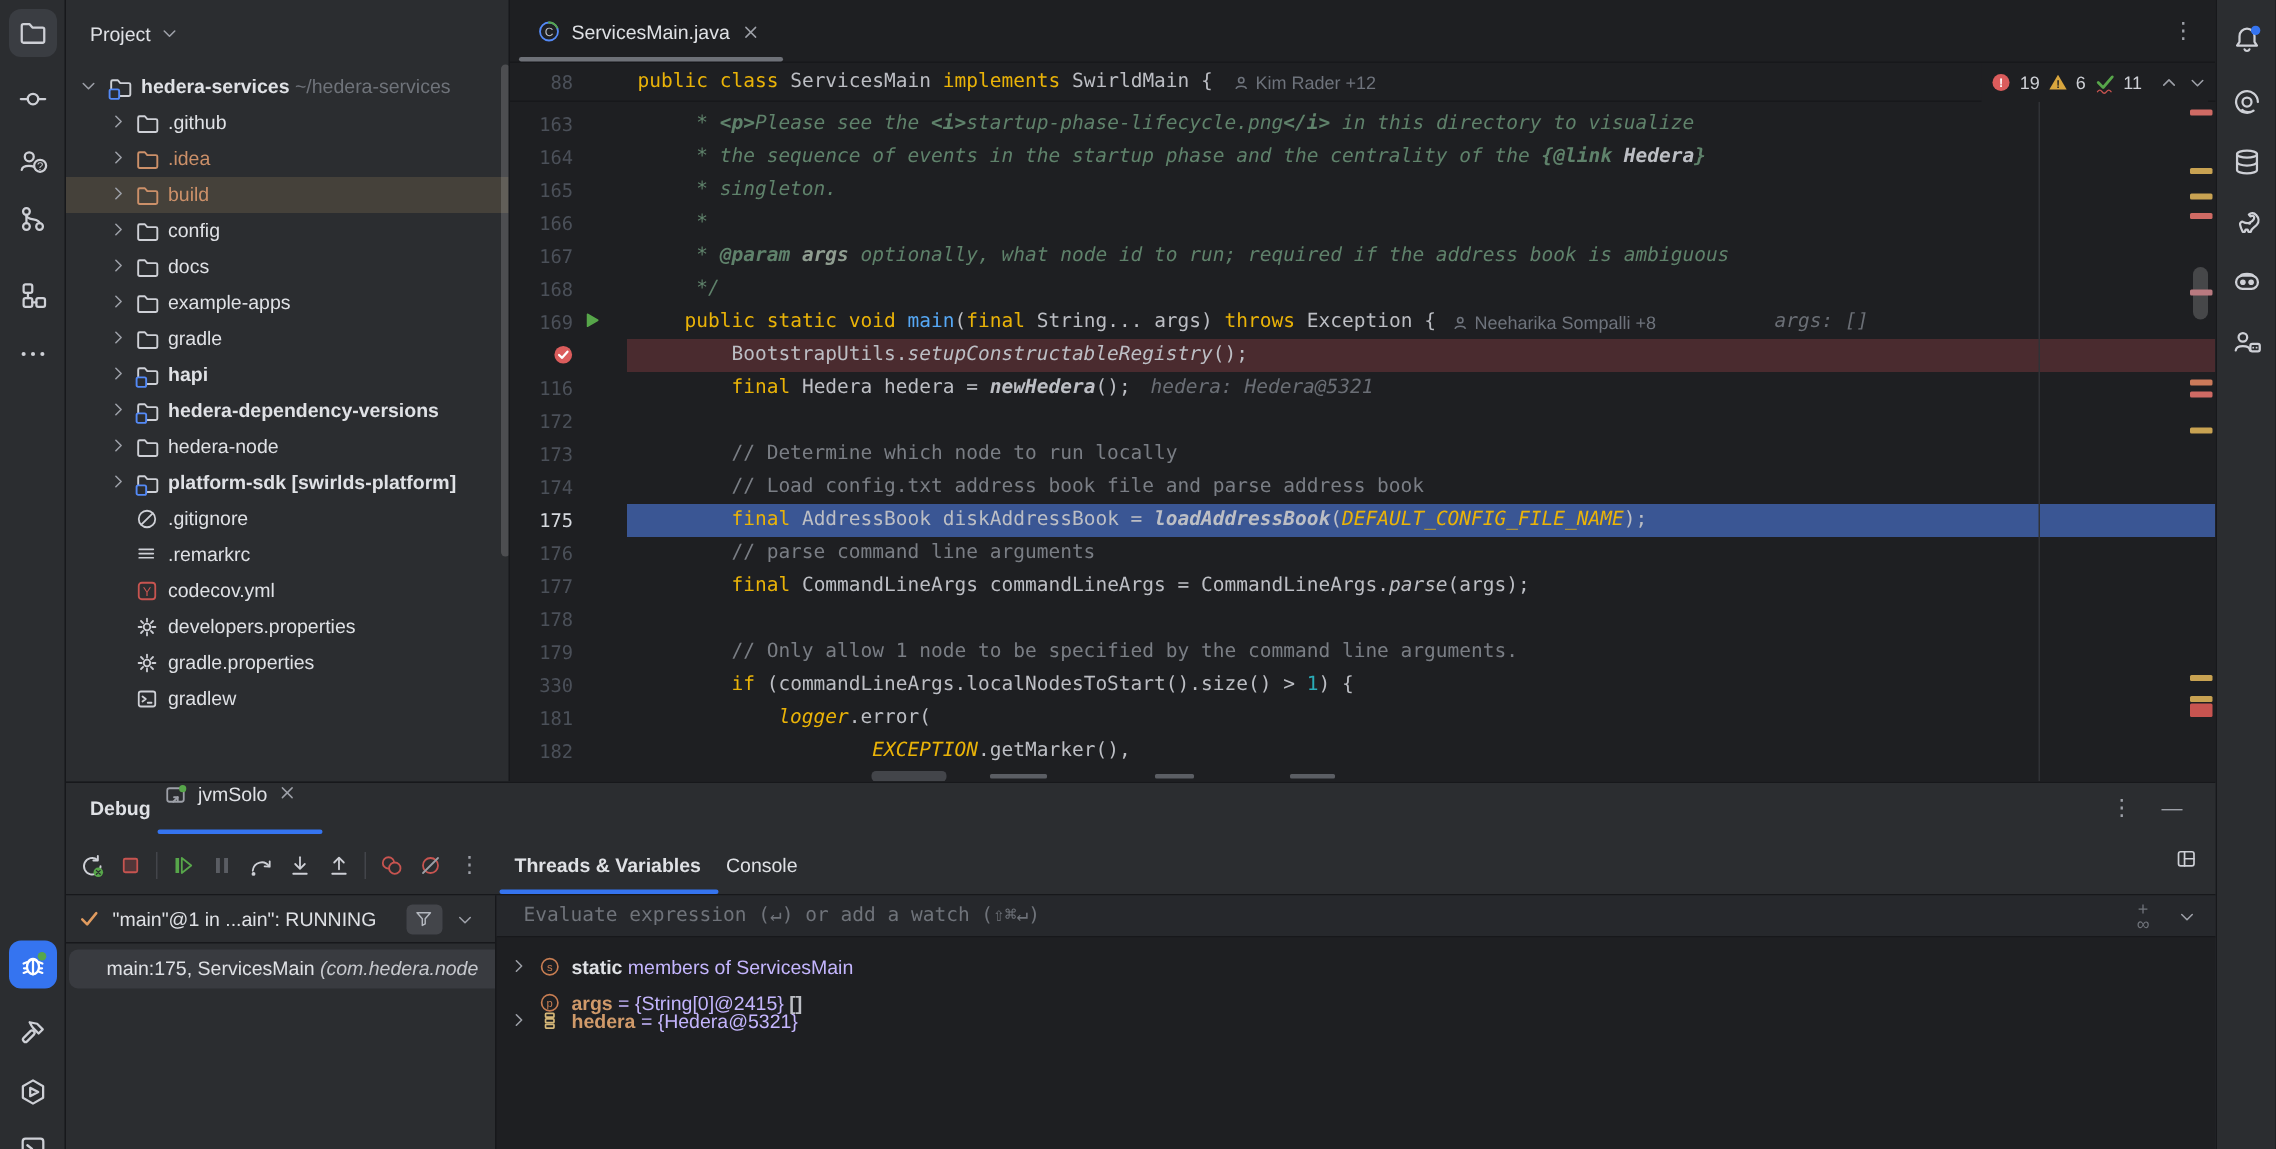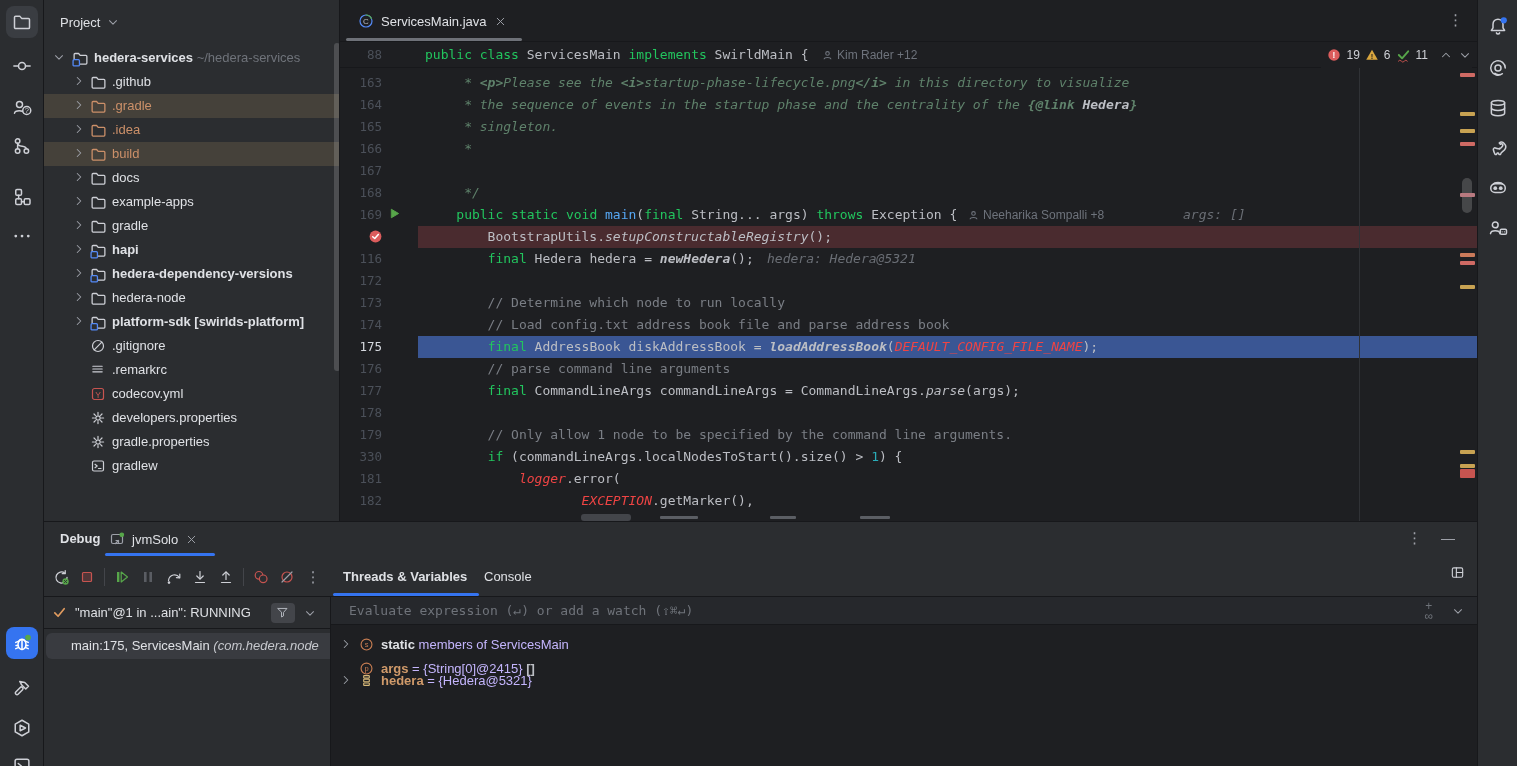--- a/index.html
+++ b/index.html
@@ -46,44 +46,44 @@
   #code{position:absolute;left:0;top:68px;width:100%;height:453px;padding-top:4px}
   .cl{position:relative;height:22px}
   .band{position:absolute;left:78px;right:0;top:0;bottom:0}
   .band-red{background:#4a2b2f}
   .band-blue{background:#3a5694}
   .lnum{position:absolute;left:0;top:0;width:42px;text-align:right;color:#4b5059;font-family:"DejaVu Sans Mono",monospace;font-size:12.5px;line-height:22px;z-index:2;cursor:pointer}
   .lnum.cur{color:#d5d8de}
   .gico{position:absolute;left:48px;top:3px;z-index:2}
   .bpico{position:absolute;left:28px;top:3px;z-index:2}
   .cl pre{position:absolute;left:85px;top:0;margin:0;font:13px/22px "DejaVu Sans Mono",monospace;z-index:1}
-  .kw{color:#22c55e}.pl{color:#bcbec4}.cmt{color:#7a7e85}
+  .kw{color:#eab308}.pl{color:#bcbec4}.cmt{color:#7a7e85}
   .doc{color:#5f826b;font-style:italic}
   .doct{color:#5f826b;font-style:italic;font-weight:bold}
   .docb{color:#bcbec4;font-style:italic;font-weight:bold}
   .docp{color:#8f9d90;font-style:italic;font-weight:bold}
-  .const{color:#ef4444;font-style:italic}
+  .const{color:#eab308;font-style:italic}
   .ital{color:#bcbec4;font-style:italic}
   .itb{color:#bcbec4;font-style:italic;font-weight:bold}
   .mdecl{color:#56a8f5}.num{color:#2aacb8}
   .annot{position:absolute;top:0;height:22px;display:flex;align-items:center;gap:4px;color:#6e737c;font-size:12px;z-index:2;white-space:nowrap}
   .dhint{position:absolute;top:0;font:italic 13px/22px "DejaVu Sans Mono",monospace;color:#6a6e75;z-index:2;white-space:nowrap}
   #wrap-guide{left:1019px;top:42px;width:1px;height:479px;background:#303236}
   #editor-scroll-thumb{left:1122px;top:178px;width:10px;height:35px;background:rgba(255,255,255,.18);border-radius:5px;z-index:6;cursor:pointer}
   .stripe-mark{position:absolute;left:1120px;width:15px;z-index:6;border-radius:1px;cursor:pointer}
   #inspections{position:absolute;right:5px;top:0;height:26px;display:flex;align-items:center;gap:5px;z-index:6;background:var(--bg-dark);padding-left:6px}
   #inspections .cnt{color:#ced0d6;font-size:12px}
   .partial-pill{position:absolute;left:241px;top:2px;width:50px;height:7px;background:#43454a;border-radius:3px}
   .partial-dash{position:absolute;top:4px;height:3px;background:#5b5e64;border-radius:1px}
 
   
   #debug{left:44px;top:521px;width:1433px;height:245px;background:var(--bg-panel);border-top:1px solid var(--border)}
   #debug-header{position:absolute;left:0;top:0;width:100%;height:35px}
   #debug-title{position:absolute;left:16px;top:9px;font-weight:bold}
-  #debug-tab{position:absolute;left:61px;top:0;height:34px;display:flex;align-items:center;gap:7px;padding:0 4px;cursor:pointer}
+  #debug-tab{position:absolute;left:61px;top:0;height:34px;display:flex;align-items:flex-start;gap:7px;padding:0 4px;cursor:pointer}
   #debug-tab-underline{position:absolute;left:61px;top:31px;width:110px;height:3px;background:var(--blue);border-radius:2px}
   #debug-header-kebab{position:absolute;right:55px;top:7px;color:var(--muted);font-size:15px;cursor:pointer}
   #debug-minimize{position:absolute;right:22px;top:8px;color:var(--muted);font-size:14px;cursor:pointer}
   #debug-toolbar{position:absolute;left:0;top:35px;width:100%;height:40px;border-bottom:1px solid var(--border)}
   #dbg-actions{position:absolute;left:4px;top:0;height:40px;display:flex;align-items:center}
   .dbtn{width:26px;height:26px;border-radius:4px;display:flex;align-items:center;justify-content:center;cursor:pointer}
   .dsep{width:1px;height:18px;background:#43454a;margin:0 4px}
   .dtab{position:absolute;top:0;height:39px;line-height:39px;font-weight:bold;cursor:pointer}
   #dtab-threads{left:299px}
   #dtab-threads::after{content:"";position:absolute;left:-10px;right:-12px;top:36px;height:3px;background:var(--blue);border-radius:2px}
@@ -233,58 +233,58 @@
             <polyline points="6,4 10,8 6,12" stroke="#9da0a8"></polyline>
           </svg>
         </span>
         <span class="ticon" style="left:46px">
           <svg width="17" height="17" viewBox="0 0 16 16" fill="none" stroke="#ced0d6" stroke-width="1.2" stroke-linecap="round" stroke-linejoin="round">
             <path d="M2 4.2c0-.5.4-.9.9-.9h3.3l1.5 1.8h5.4c.5 0 .9.4.9.9v6.3c0 .5-.4.9-.9.9H2.9c-.5 0-.9-.4-.9-.9z"></path>
           </svg>
         </span>
         <span class="tlabel  " style="left:68px">.github</span>
       </div>
+      <div class="trow">
+        <span class="chev" style="left:28px">
+          <svg width="14" height="14" viewBox="0 0 16 16" fill="none" stroke="#ced0d6" stroke-width="1.2" stroke-linecap="round" stroke-linejoin="round">
+            <polyline points="6,4 10,8 6,12" stroke="#9da0a8"></polyline>
+          </svg>
+        </span>
+        <span class="ticon" style="left:46px">
+          <svg width="17" height="17" viewBox="0 0 16 16" fill="none" stroke="#ced0d6" stroke-width="1.2" stroke-linecap="round" stroke-linejoin="round">
+            <path d="M2 4.2c0-.5.4-.9.9-.9h3.3l1.5 1.8h5.4c.5 0 .9.4.9.9v6.3c0 .5-.4.9-.9.9H2.9c-.5 0-.9-.4-.9-.9z" stroke="#cc9069"></path>
+          </svg>
+        </span>
+        <span class="tlabel  excluded" style="left:68px">.idea</span>
+      </div>
       <div class="trow hl">
         <span class="chev" style="left:28px">
           <svg width="14" height="14" viewBox="0 0 16 16" fill="none" stroke="#ced0d6" stroke-width="1.2" stroke-linecap="round" stroke-linejoin="round">
             <polyline points="6,4 10,8 6,12" stroke="#9da0a8"></polyline>
           </svg>
         </span>
         <span class="ticon" style="left:46px">
           <svg width="17" height="17" viewBox="0 0 16 16" fill="none" stroke="#ced0d6" stroke-width="1.2" stroke-linecap="round" stroke-linejoin="round">
             <path d="M2 4.2c0-.5.4-.9.9-.9h3.3l1.5 1.8h5.4c.5 0 .9.4.9.9v6.3c0 .5-.4.9-.9.9H2.9c-.5 0-.9-.4-.9-.9z" stroke="#cc9069"></path>
           </svg>
         </span>
-        <span class="tlabel  excluded" style="left:68px">.gradle</span>
-      </div>
-      <div class="trow">
-        <span class="chev" style="left:28px">
-          <svg width="14" height="14" viewBox="0 0 16 16" fill="none" stroke="#ced0d6" stroke-width="1.2" stroke-linecap="round" stroke-linejoin="round">
-            <polyline points="6,4 10,8 6,12" stroke="#9da0a8"></polyline>
-          </svg>
-        </span>
-        <span class="ticon" style="left:46px">
-          <svg width="17" height="17" viewBox="0 0 16 16" fill="none" stroke="#ced0d6" stroke-width="1.2" stroke-linecap="round" stroke-linejoin="round">
-            <path d="M2 4.2c0-.5.4-.9.9-.9h3.3l1.5 1.8h5.4c.5 0 .9.4.9.9v6.3c0 .5-.4.9-.9.9H2.9c-.5 0-.9-.4-.9-.9z" stroke="#cc9069"></path>
-          </svg>
-        </span>
-        <span class="tlabel  excluded" style="left:68px">.idea</span>
-      </div>
-      <div class="trow hl">
-        <span class="chev" style="left:28px">
-          <svg width="14" height="14" viewBox="0 0 16 16" fill="none" stroke="#ced0d6" stroke-width="1.2" stroke-linecap="round" stroke-linejoin="round">
-            <polyline points="6,4 10,8 6,12" stroke="#9da0a8"></polyline>
-          </svg>
-        </span>
-        <span class="ticon" style="left:46px">
-          <svg width="17" height="17" viewBox="0 0 16 16" fill="none" stroke="#ced0d6" stroke-width="1.2" stroke-linecap="round" stroke-linejoin="round">
-            <path d="M2 4.2c0-.5.4-.9.9-.9h3.3l1.5 1.8h5.4c.5 0 .9.4.9.9v6.3c0 .5-.4.9-.9.9H2.9c-.5 0-.9-.4-.9-.9z" stroke="#cc9069"></path>
-          </svg>
-        </span>
         <span class="tlabel  excluded" style="left:68px">build</span>
+      </div>
+      <div class="trow">
+        <span class="chev" style="left:28px">
+          <svg width="14" height="14" viewBox="0 0 16 16" fill="none" stroke="#ced0d6" stroke-width="1.2" stroke-linecap="round" stroke-linejoin="round">
+            <polyline points="6,4 10,8 6,12" stroke="#9da0a8"></polyline>
+          </svg>
+        </span>
+        <span class="ticon" style="left:46px">
+          <svg width="17" height="17" viewBox="0 0 16 16" fill="none" stroke="#ced0d6" stroke-width="1.2" stroke-linecap="round" stroke-linejoin="round">
+            <path d="M2 4.2c0-.5.4-.9.9-.9h3.3l1.5 1.8h5.4c.5 0 .9.4.9.9v6.3c0 .5-.4.9-.9.9H2.9c-.5 0-.9-.4-.9-.9z"></path>
+          </svg>
+        </span>
+        <span class="tlabel  " style="left:68px">config</span>
       </div>
       <div class="trow">
         <span class="chev" style="left:28px">
           <svg width="14" height="14" viewBox="0 0 16 16" fill="none" stroke="#ced0d6" stroke-width="1.2" stroke-linecap="round" stroke-linejoin="round">
             <polyline points="6,4 10,8 6,12" stroke="#9da0a8"></polyline>
           </svg>
         </span>
         <span class="ticon" style="left:46px">
           <svg width="17" height="17" viewBox="0 0 16 16" fill="none" stroke="#ced0d6" stroke-width="1.2" stroke-linecap="round" stroke-linejoin="round">
             <path d="M2 4.2c0-.5.4-.9.9-.9h3.3l1.5 1.8h5.4c.5 0 .9.4.9.9v6.3c0 .5-.4.9-.9.9H2.9c-.5 0-.9-.4-.9-.9z"></path>
@@ -512,20 +512,21 @@
       <div class="cl">
         <span class="lnum ">165</span>
         <pre><span class="doc">     * singleton.</span></pre>
       </div>
       <div class="cl">
         <span class="lnum ">166</span>
         <pre><span class="doc">     *</span></pre>
       </div>
       <div class="cl">
         <span class="lnum ">167</span>
+        <pre><span class="doc">     * </span><span class="doct">@param</span><span class="docp"> args</span><span class="doc"> optionally, what node id to run; required if the address book is ambiguous</span></pre>
       </div>
       <div class="cl">
         <span class="lnum ">168</span>
         <pre><span class="doc">     */</span></pre>
       </div>
       <div class="cl">
         <span class="lnum ">169</span>
         <span class="gico">
           <svg width="13" height="13" viewBox="0 0 16 16" fill="none" stroke="#ced0d6" stroke-width="1.2" stroke-linecap="round" stroke-linejoin="round">
             <polygon points="4.5,3 13,8 4.5,13" fill="#57a64a" stroke="#57a64a"></polygon>

